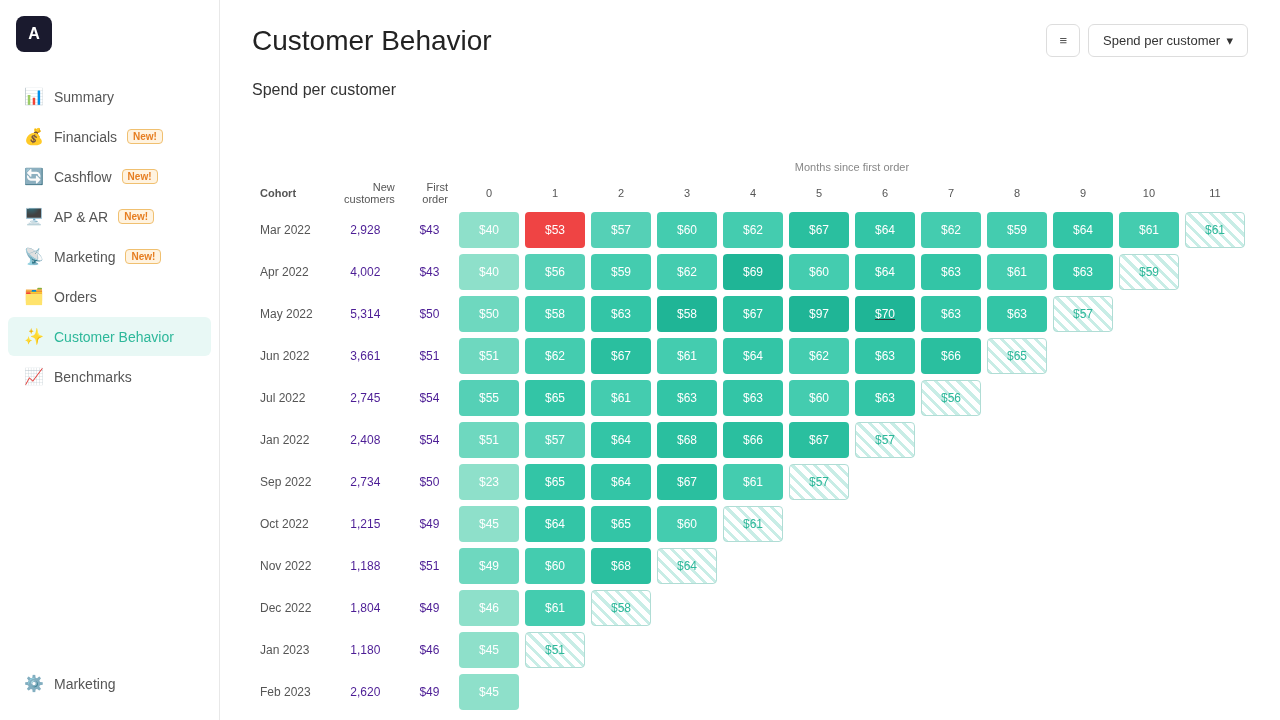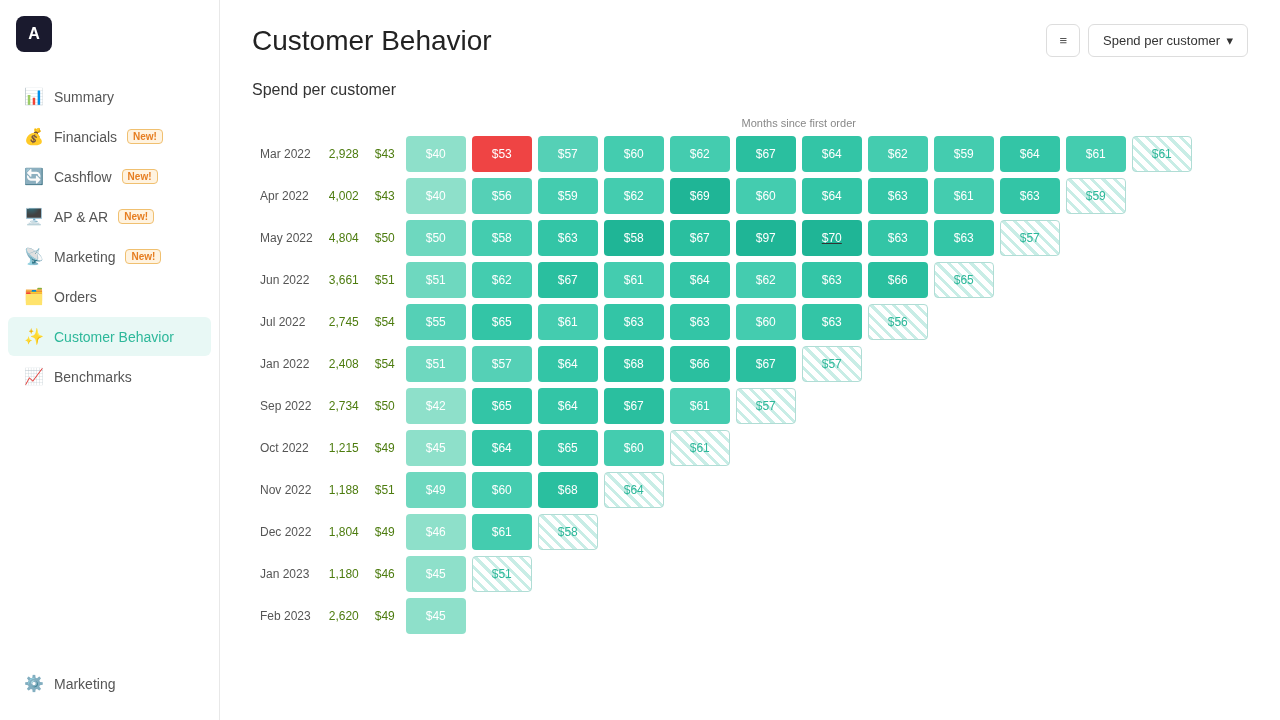--- a/index.html
+++ b/index.html
@@ -18,26 +18,26 @@
     .page-header { display: flex; align-items: center; justify-content: space-between; margin-bottom: 24px; }
     .page-title { font-size: 28px; font-weight: 400; color: #222; }
     .header-right { display: flex; align-items: center; gap: 8px; }
     .filter-btn { border: 1px solid #ddd; background: #fff; padding: 8px 12px; border-radius: 6px; cursor: pointer; display: flex; align-items: center; gap: 4px; font-size: 13px; color: #555; }
     .dropdown-btn { border: 1px solid #ddd; background: #fff; padding: 8px 14px; border-radius: 6px; cursor: pointer; display: flex; align-items: center; gap: 6px; font-size: 13px; color: #333; min-width: 160px; justify-content: space-between; }
 
     .section-title { font-size: 16px; font-weight: 500; margin-bottom: 16px; color: #333; }
 
     
     .table-container { overflow-x: auto; }
-    table { border-collapse: collapse; font-size: 12px; }
+    table { border-collapse: collapse; font-size: 12px; margin-top: 44px; }
     th { font-weight: 500; color: #777; padding: 4px 8px; text-align: right; white-space: nowrap; font-size: 11px; }
     th.cohort-col { text-align: left; font-weight: 600; color: #444; }
     td { padding: 2px 2px; text-align: center; }
     td.cohort-label { text-align: left; padding: 2px 8px; color: #555; font-size: 12px; white-space: nowrap; }
-    td.num-col { text-align: left; padding: 2px 8px; color: #4d7c0f; font-size: 12px; }
+    td.num-col { text-align: center; padding: 2px 8px; color: #4c1d95; font-size: 12px; }
 
     .months-header { text-align: center; color: #888; font-size: 11px; font-weight: 400; padding-bottom: 4px; }
 
     .cell-solid { width: 60px; height: 36px; display: flex; align-items: center; justify-content: center; border-radius: 4px; font-size: 12px; font-weight: 500; color: white; margin: 1px; }
     .cell-hatched { width: 60px; height: 36px; display: flex; align-items: center; justify-content: center; border-radius: 4px; font-size: 12px; font-weight: 500; color: #2db89a; margin: 1px; background: repeating-linear-gradient(45deg, #c8ede6, #c8ede6 3px, #ffffff 3px, #ffffff 8px); border: 1px solid #b0ddd5; }
     .cell-empty { width: 60px; height: 36px; margin: 1px; }
 
     .col-header-row th { padding-top: 8px; }
 
     
@@ -112,20 +112,37 @@
 
   <div class="section-title">Spend per customer</div>
 
   <div class="table-container">
     <table>
       <thead>
         <tr>
           <td colspan="3"></td>
           <td colspan="12" class="months-header" style="text-align:center; color:#888; font-size:11px; padding-bottom:4px;">Months since first order</td>
         </tr>
+        <tr class="col-header-row">
+          <th class="cohort-col" style="text-align:left; padding:4px 8px; font-size:11px; color:#555; width:80px;">Cohort</th>
+          <th style="text-align:right; padding:4px 8px; font-size:11px; color:#555; width:80px;">New<br>customers</th>
+          <th style="text-align:right; padding:4px 8px; font-size:11px; color:#555; width:60px;">First<br>order</th>
+          <th style="width:64px; font-size:11px; color:#555; text-align:center; padding:4px 4px;">0</th>
+          <th style="width:64px; font-size:11px; color:#555; text-align:center; padding:4px 4px;">1</th>
+          <th style="width:64px; font-size:11px; color:#555; text-align:center; padding:4px 4px;">2</th>
+          <th style="width:64px; font-size:11px; color:#555; text-align:center; padding:4px 4px;">3</th>
+          <th style="width:64px; font-size:11px; color:#555; text-align:center; padding:4px 4px;">4</th>
+          <th style="width:64px; font-size:11px; color:#555; text-align:center; padding:4px 4px;">5</th>
+          <th style="width:64px; font-size:11px; color:#555; text-align:center; padding:4px 4px;">6</th>
+          <th style="width:64px; font-size:11px; color:#555; text-align:center; padding:4px 4px;">7</th>
+          <th style="width:64px; font-size:11px; color:#555; text-align:center; padding:4px 4px;">8</th>
+          <th style="width:64px; font-size:11px; color:#555; text-align:center; padding:4px 4px;">9</th>
+          <th style="width:64px; font-size:11px; color:#555; text-align:center; padding:4px 4px;">10</th>
+          <th style="width:64px; font-size:11px; color:#555; text-align:center; padding:4px 4px;">11</th>
+        </tr>
       </thead>
       <tbody id="table-body">
           <tr>
     <td class="cohort-label">Mar 2022</td>
     <td class="num-col">2,928</td>
     <td class="num-col">$43</td>
   <td style="padding: 2px;">
               <div class="cell-solid" style="background-color:#8ee0ca">$40</div>
             </td>
             <td style="padding: 2px;">
@@ -198,21 +215,21 @@
             </td>
             <td style="padding: 2px;">
               <div class="cell-hatched">$59</div>
             </td>
             <td style="padding: 2px;">
               <div class="cell-empty"></div>
             </td>
           </tr>
           <tr>
     <td class="cohort-label">May 2022</td>
-    <td class="num-col">4,804</td>
+    <td class="num-col">5,314</td>
     <td class="num-col">$50</td>
   <td style="padding: 2px;">
               <div class="cell-solid" style="background-color:#6ed8bf">$50</div>
             </td>
             <td style="padding: 2px;">
               <div class="cell-solid" style="background-color:#44ccaf">$58</div>
             </td>
             <td style="padding: 2px;">
               <div class="cell-solid" style="background-color:#33c5a6">$63</div>
             </td>
@@ -365,21 +382,21 @@
             </td>
             <td style="padding: 2px;">
               <div class="cell-empty"></div>
             </td>
           </tr>
           <tr>
     <td class="cohort-label">Sep 2022</td>
     <td class="num-col">2,734</td>
     <td class="num-col">$50</td>
   <td style="padding: 2px;">
-              <div class="cell-solid" style="background-color:#8ee0ca">$42</div>
+              <div class="cell-solid" style="background-color:#8ee0ca">$23</div>
             </td>
             <td style="padding: 2px;">
               <div class="cell-solid" style="background-color:#33c5a6">$65</div>
             </td>
             <td style="padding: 2px;">
               <div class="cell-solid" style="background-color:#33c5a6">$64</div>
             </td>
             <td style="padding: 2px;">
               <div class="cell-solid" style="background-color:#2abf9f">$67</div>
             </td>

